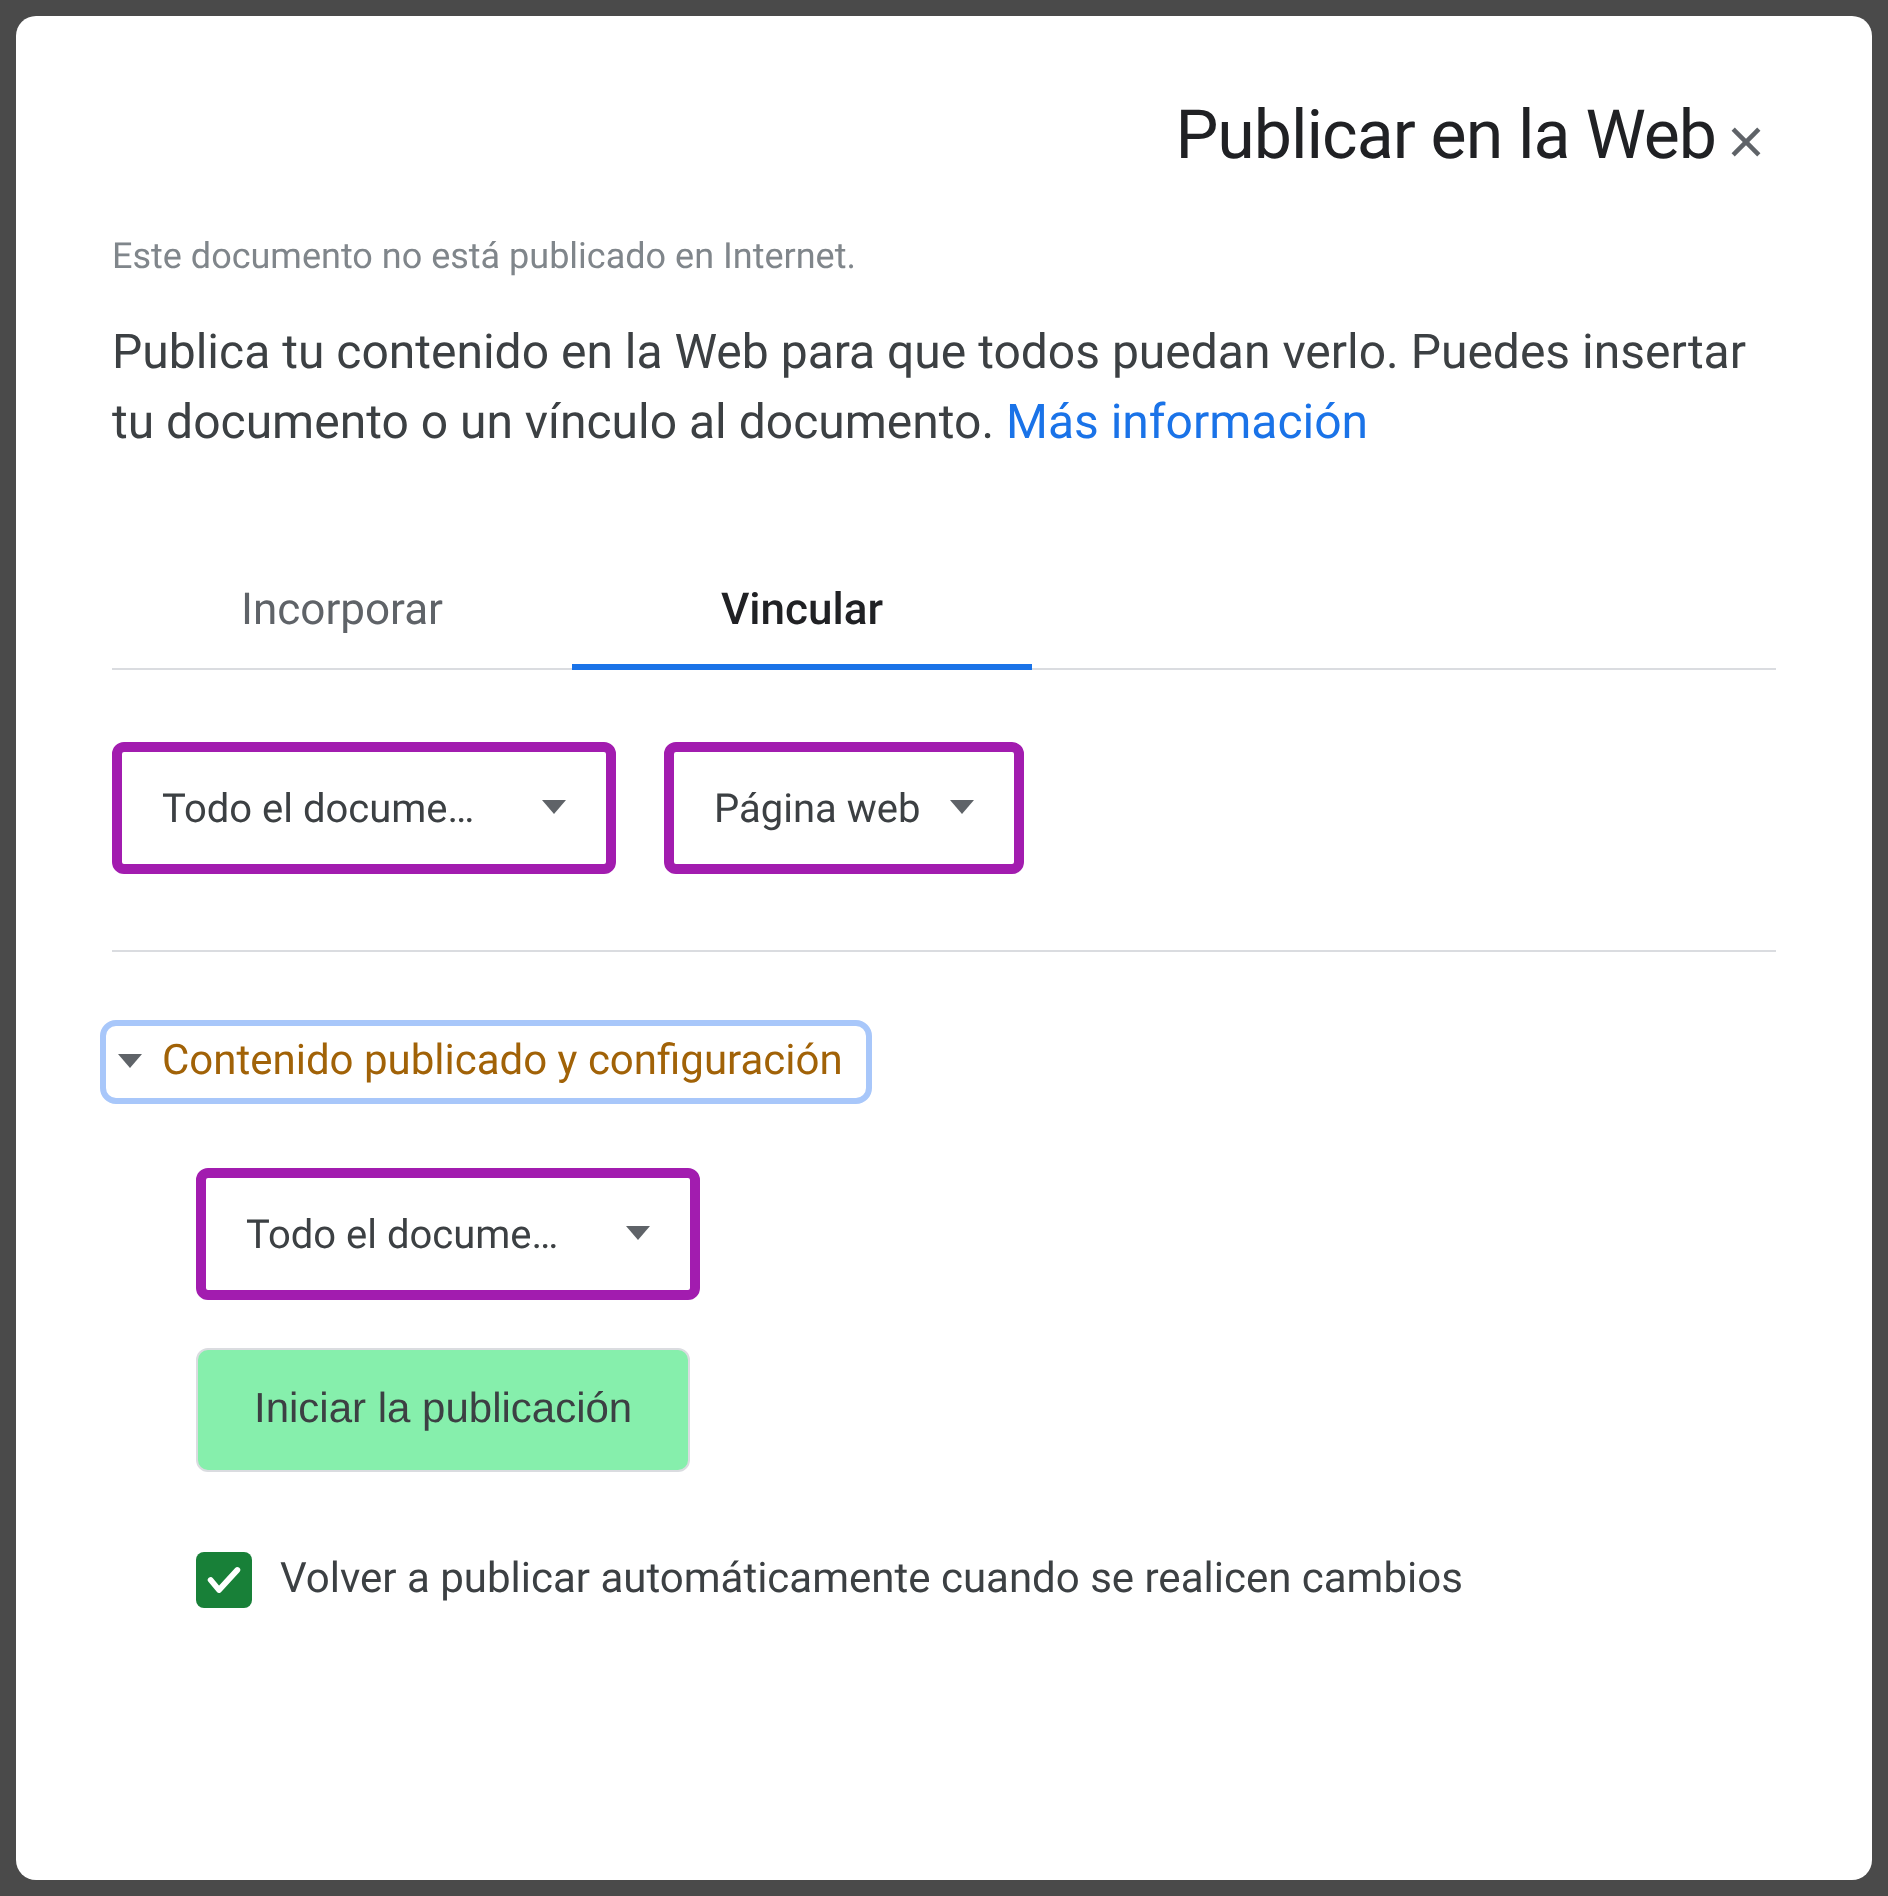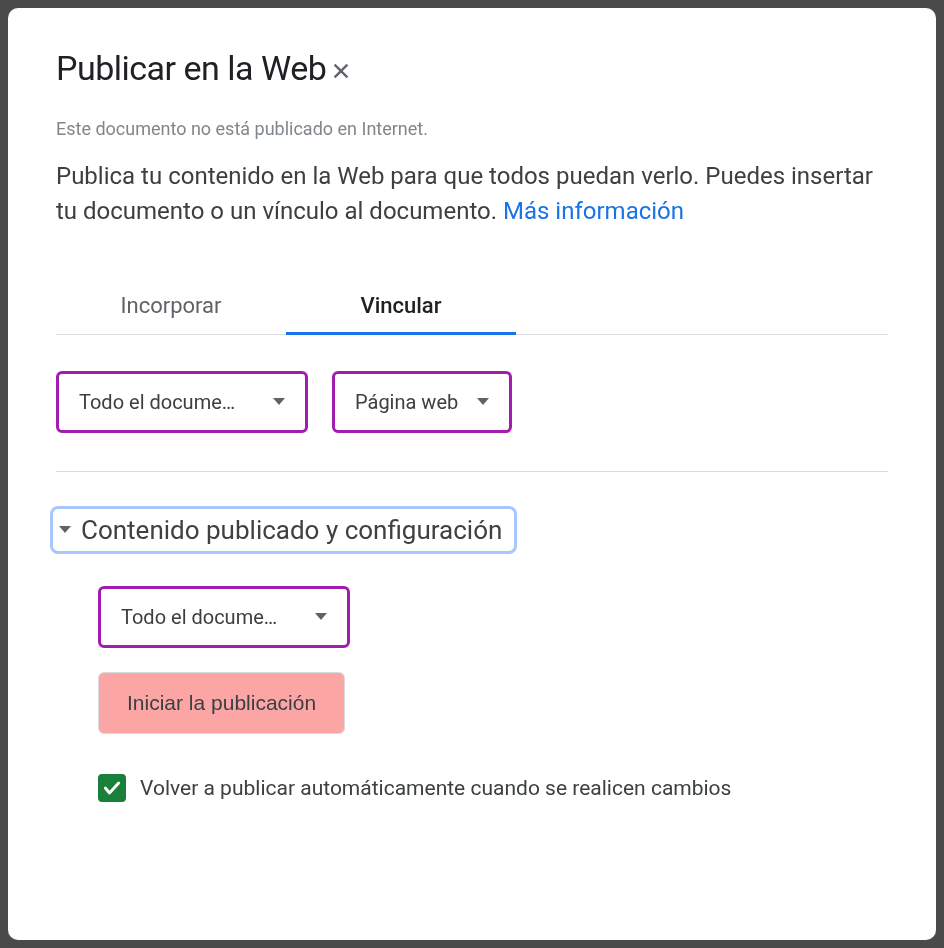--- a/index.html
+++ b/index.html
@@ -18,21 +18,21 @@
       background: #fff;
       border-radius: 10px;
       width: 100%;
       height: 100%;
       padding: 40px 48px;
       position: relative;
       overflow: hidden;
     }
     .dialog-header {
       display: flex;
-      justify-content: flex-start;
+      justify-content: flex-end;
       align-items: flex-start;
       margin-bottom: 28px;
     }
     .dialog-title {
       font-size: 34px;
       font-weight: 400;
       color: #202124;
       letter-spacing: -0.5px;
     }
     .close-btn {
@@ -80,21 +80,21 @@
       color: #202124;
       font-weight: 500;
       border-bottom: 3px solid #1a73e8;
     }
     .selects-row {
       display: flex;
       gap: 24px;
       margin-bottom: 38px;
     }
     .select-box {
-      border: 3px solid #a21caf;
+      border: 5px solid #a21caf;
       border-radius: 6px;
       padding: 16px 20px;
       display: flex;
       align-items: center;
       justify-content: space-between;
       cursor: pointer;
       font-size: 20px;
       color: #3c4043;
       min-width: 180px;
     }
@@ -138,33 +138,33 @@
       border: 3px solid #a8c7fa;
       border-radius: 8px;
       cursor: pointer;
       margin-bottom: 32px;
       margin-left: -6px;
     }
     .collapsible .caret-down {
       border-top-color: #5f6368;
     }
     .collapsible-label {
-      font-size: 26px;
-      color: #404040;
+      font-size: 21px;
+      color: #a16207;
       text-align: center;
     }
     .settings-content {
       padding-left: 42px;
     }
     .settings-content .select-box {
       margin-bottom: 24px;
     }
     .outline-btn {
       border: 1px solid #dadce0;
-      background: #fca5a5;
+      background: #86efac;
       border-radius: 6px;
       padding: 18px 28px;
       font-size: 21px;
       color: #3c4043;
       cursor: pointer;
       margin-bottom: 40px;
       text-align: center;
     }
     .checkbox-row {
       display: flex;

